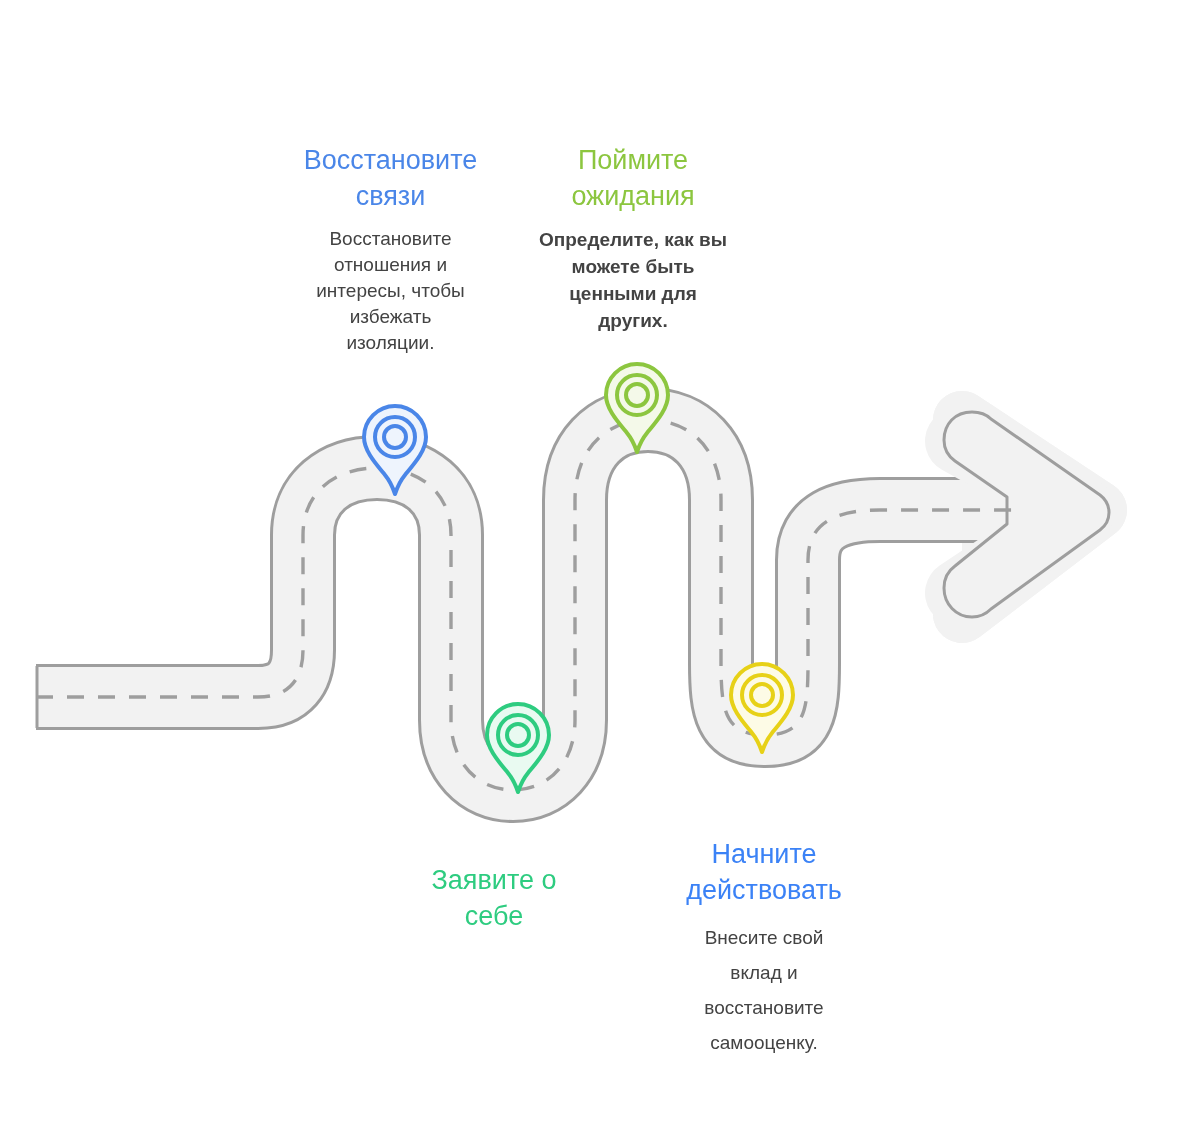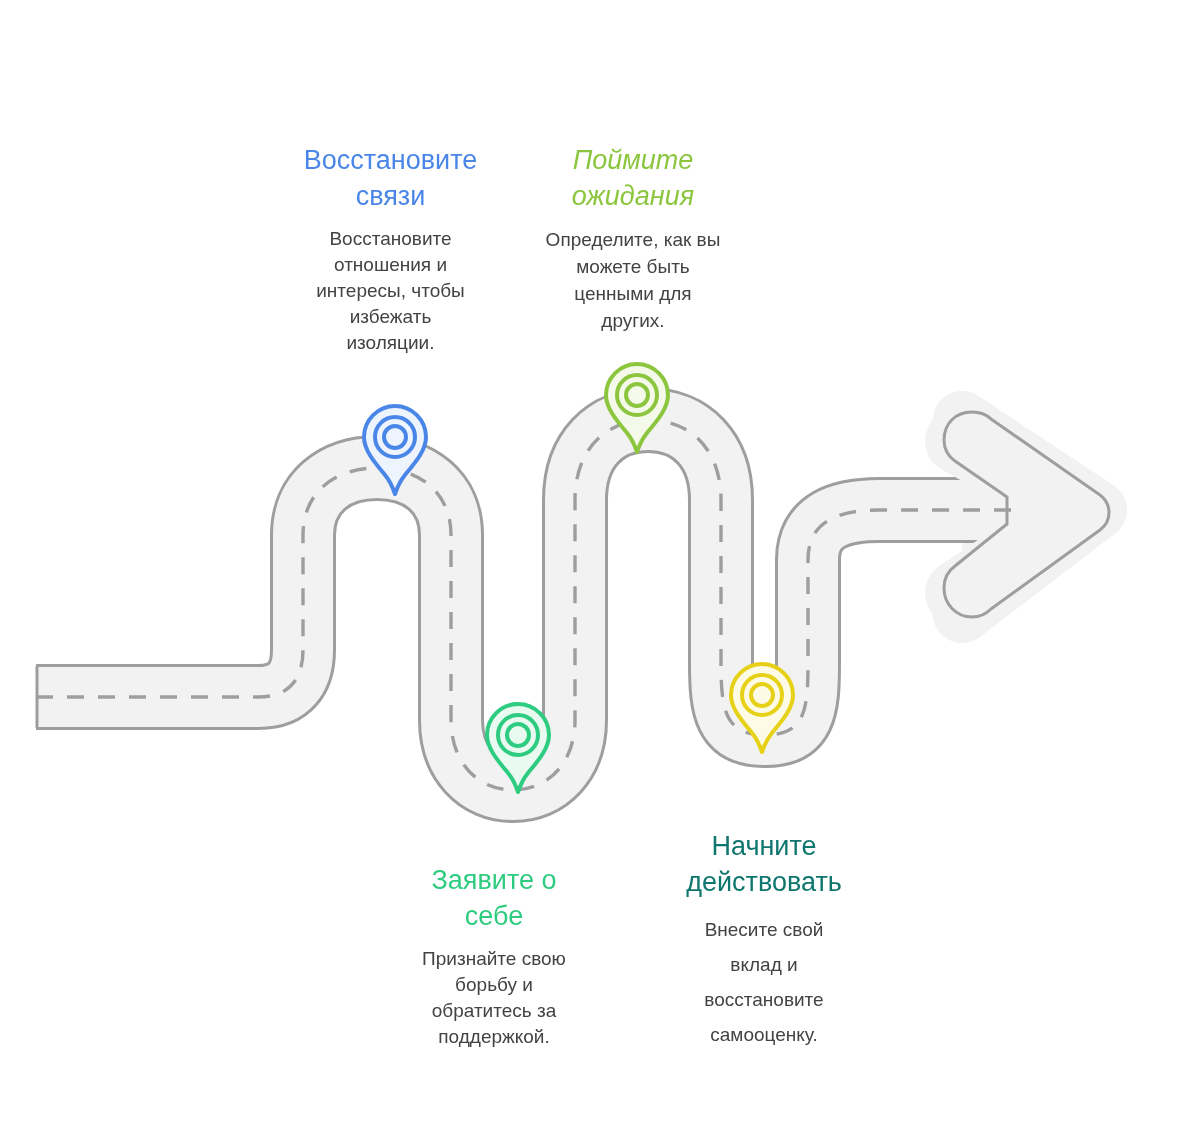--- a/index.html
+++ b/index.html
@@ -49,25 +49,25 @@
     margin: 0;
     white-space: pre-line;
   }
   
   #label-1 { left: 273px; top: 142px; width: 235px; }
   #label-2 { left: 522px; top: 142px; width: 222px; }
   #label-3 { left: 388px; top: 862px; width: 212px; }
   #label-4 { left: 658px; top: 828px; width: 212px; }
 
   #label-1 .step-title { color: #4a86e8; }
-  #label-2 .step-title { color: #8cc63f; font-style: italic; }
+  #label-2 .step-title { color: #8cc63f; }
   #label-3 .step-title { color: #2ecc80; }
   #label-4 .step-title { color: #e7d117; }
 
-  #label-2 .step-desc { line-height: 27px; }
+  #label-2 .step-desc { line-height: 27px; font-weight: bold; }
   #label-4 .step-desc { line-height: 35px; }
 
   .pin {
     position: absolute;
     width: 72px;
     height: 96px;
   }
   #pin-1 { left: 359px; top: 402px; }
   #pin-2 { left: 601px; top: 360px; }
   #pin-3 { left: 482px; top: 700px; }
@@ -255,28 +255,24 @@
 ожидания</div>
     <div class="step-desc">Определите, как вы
 можете быть
 ценными для
 других.</div>
   </div>
 
   <div class="step-label" id="label-3">
     <div class="step-title" style="color: rgb(46, 204, 128);">Заявите о
 себе</div>
-    <div class="step-desc">Признайте свою
-борьбу и
-обратитесь за
-поддержкой.</div>
   </div>
 
   <div class="step-label" id="label-4">
-    <div class="step-title" style="color: #0f766e;">Начните
+    <div class="step-title" style="color: #3b82f6; margin-top: 8px;">Начните
 действовать</div>
     <div class="step-desc">Внесите свой
 вклад и
 восстановите
 самооценку.</div>
   </div>
 
 </div>
 
 </body></html>

